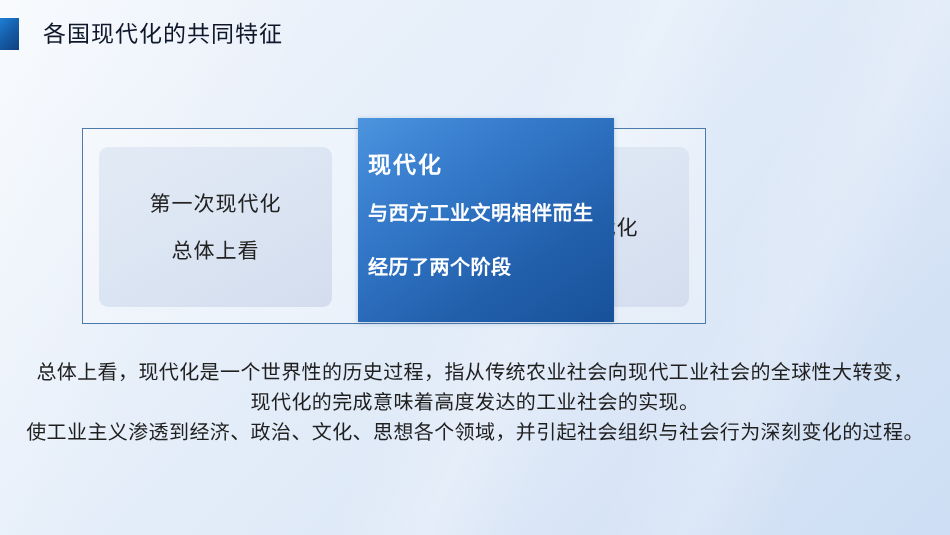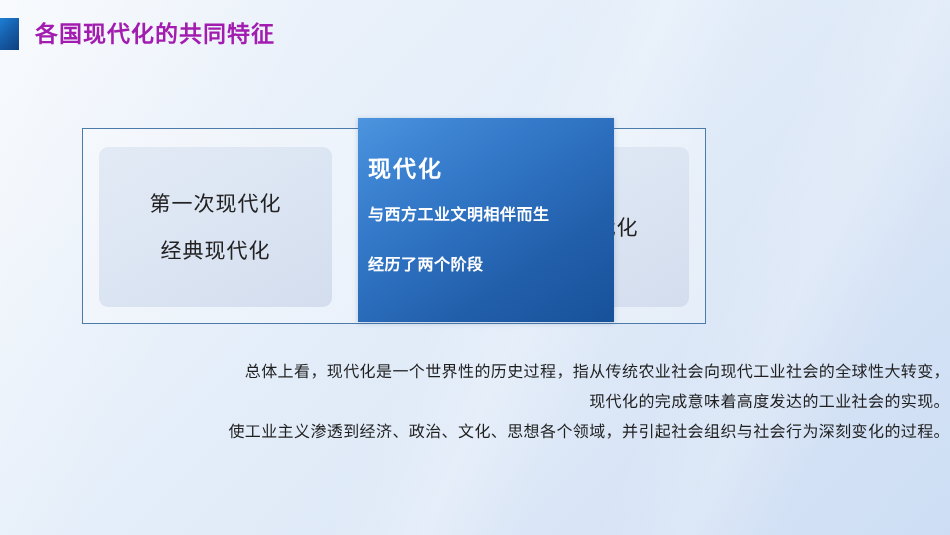--- a/index.html
+++ b/index.html
@@ -41,24 +41,24 @@
     top: 18px;
     display: flex;
     align-items: center;
   }
   .title-accent {
     width: 19px;
     height: 32px;
     background: linear-gradient(135deg, #1f7fd4 0%, #1661ae 42%, #103f7f 100%);
   }
   .title-text {
-    margin-left: 16px;
+    margin-left: 24px;
     font-size: 23px;
-    font-weight: bold;
-    color: #a21caf;
+    font-weight: normal;
+    color: #0f172a;
     letter-spacing: 1px;
     line-height: 1;
     white-space: nowrap;
   }
 
   
   .diagram {
     position: absolute;
     left: 82px;
     top: 128px;
@@ -113,61 +113,60 @@
   }
   .center-panel .headline {
     font-size: 23px;
     font-weight: bold;
     color: #ffffff;
     letter-spacing: 2px;
     line-height: 1;
     margin-bottom: 26px;
   }
   .center-panel .sub {
-    font-size: 16px;
+    font-size: 20px;
     font-weight: bold;
     color: #ffffff;
     letter-spacing: 0.5px;
     line-height: 1;
     white-space: nowrap;
   }
   .center-panel .sub + .sub { margin-top: 34px; }
 
   
   .caption {
     position: absolute;
     left: 0;
     right: 0;
     top: 357px;
     text-align: center;
   }
   .caption .cline {
-    font-size: 16px;
+    font-size: 20px;
     color: #1f1f1f;
     line-height: 30px;
     letter-spacing: 0.4px;
     white-space: nowrap;
-    text-align: right;
   }
 </style>
 </head>
 <body>
 
 <div class="bg-sheen"></div>
 
 <div class="title-row">
   <div class="title-accent"></div>
   <div class="title-text">各国现代化的共同特征</div>
 </div>
 
 <div class="diagram">
 
   <div class="side-card left">
     <div class="line">第一次现代化</div>
-    <div class="line">经典现代化</div>
+    <div class="line">总体上看</div>
   </div>
 
   <div class="side-card right">
     <div class="line">第二次现代化</div>
   </div>
 
 </div>
 
 <div class="center-panel">
   <div class="headline">现代化</div>

